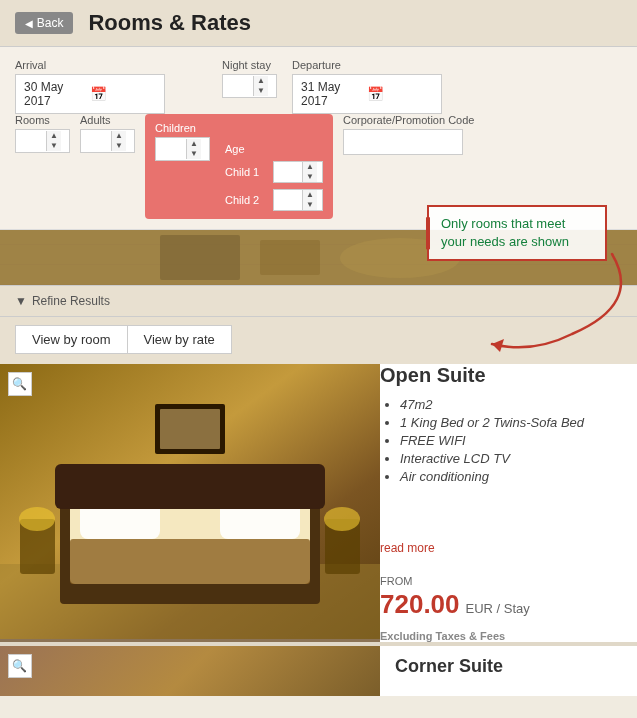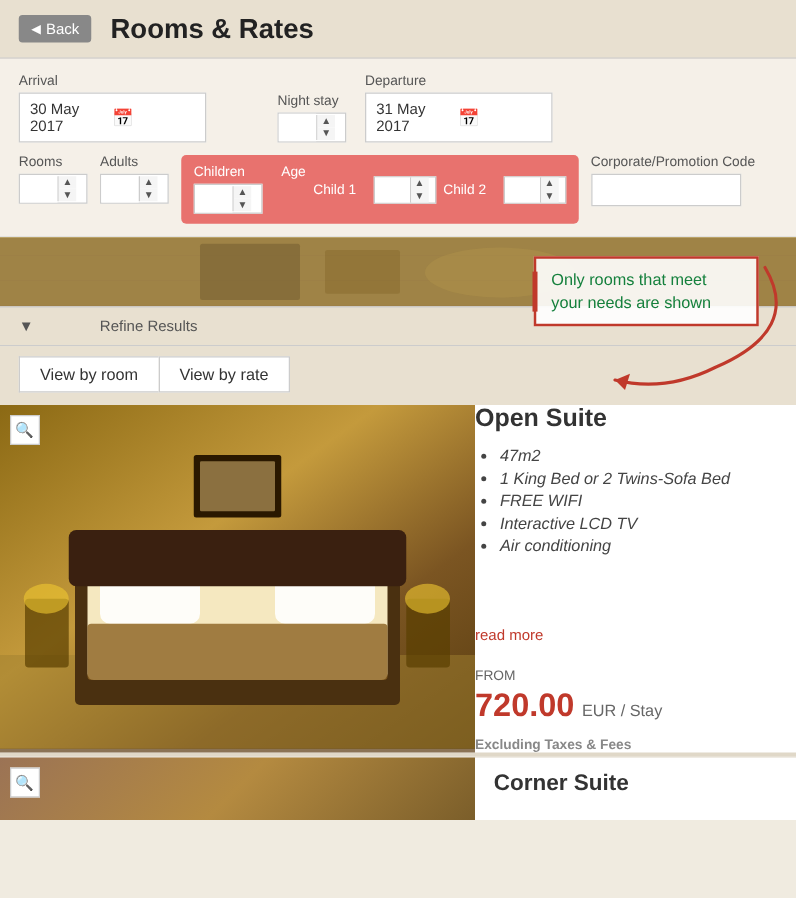--- a/index.html
+++ b/index.html
@@ -42,22 +42,20 @@
       color: #222;
     }
     .form-section {
       background: #f5f0e8;
       padding: 12px 15px 10px;
       border-bottom: 1px solid #ddd;
     }
     .form-row1 {
       display: flex;
       gap: 15px;
-      margin-bottom: 10px;
-      align-items: flex-end;
     }
     .form-group {
       display: flex;
       flex-direction: column;
       gap: 3px;
     }
     .form-label {
       font-size: 11px;
       color: #555;
     }
@@ -120,22 +118,23 @@
     }
     .children-area {
       background: #e8726e;
       border-radius: 4px;
       padding: 8px 10px;
       display: flex;
       gap: 15px;
     }
     .child-section {
       display: flex;
-      flex-direction: row;
+      flex-direction: column;
       gap: 6px;
+      margin-top: 21px;
     }
     .child-row {
       display: flex;
       align-items: center;
       gap: 8px;
     }
     .child-label {
       color: white;
       font-size: 11px;
       min-width: 40px;
@@ -194,21 +193,21 @@
     .refine-section {
       background: #e8e0d0;
       padding: 8px 15px;
       display: flex;
       align-items: center;
       gap: 5px;
       border-top: 1px solid #ccc;
       border-bottom: 1px solid #ccc;
     }
     .refine-icon { color: #555; font-size: 12px; }
-    .refine-label { font-size: 12px; color: #555; margin-left: 48px; }
+    .refine-label { font-size: 12px; color: #555; }
     .view-buttons-bar {
       background: #e8e0d0;
       padding: 8px 15px 10px;
       display: flex;
       gap: 0;
       position: relative;
     }
     .view-btn {
       background: white;
       border: 1px solid #ccc;

